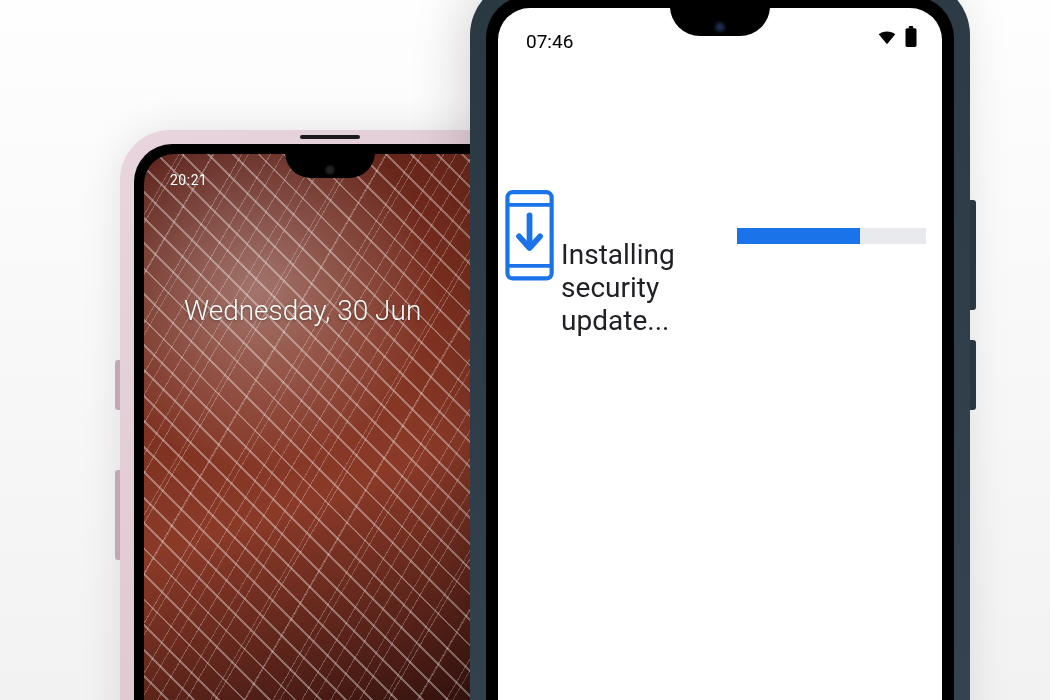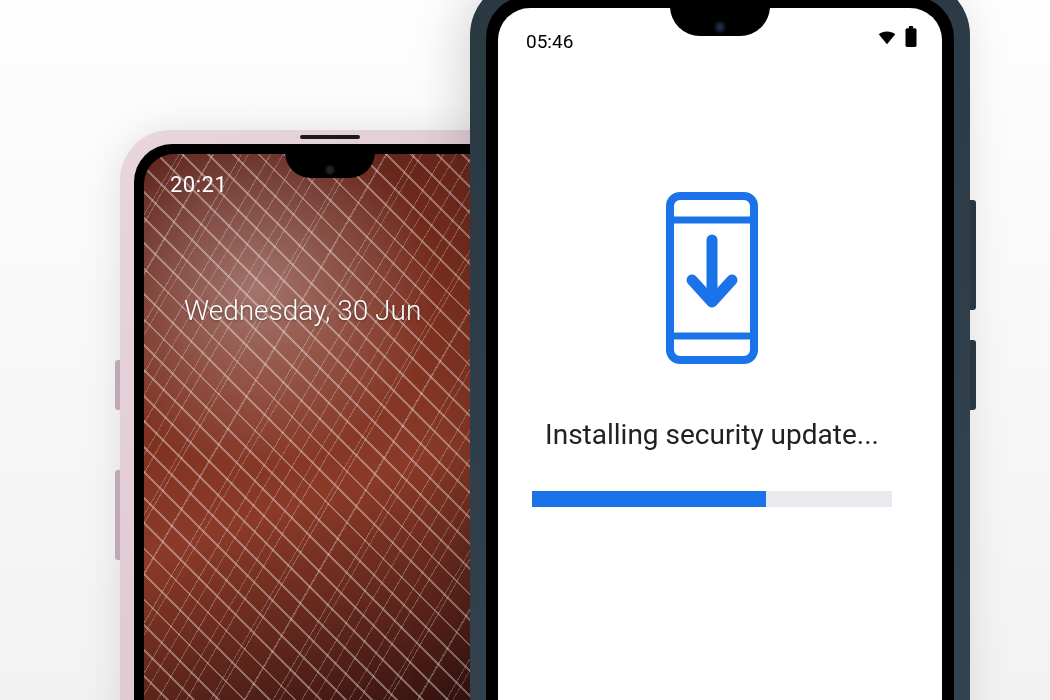--- a/index.html
+++ b/index.html
@@ -96,21 +96,21 @@
       height: 4px;
       background: #1a1a1a;
       border-radius: 2px;
       z-index: 2;
     }
     .phone-left .status-time {
       position: absolute;
       top: 18px;
       left: 26px;
       color: #fff;
-      font-size: 22px;
+      font-size: 14px;
       font-weight: 400;
       letter-spacing: 0.5px;
     }
     .phone-left .lock-date {
       position: absolute;
       top: 140px;
       left: 40px;
       right: 0;
       color: #fff;
       font-size: 28px;
@@ -207,22 +207,21 @@
     }
     .wifi-icon svg { width: 22px; height: 22px; }
     .battery-icon svg { width: 14px; height: 22px; }
 
     .update-content {
       position: absolute;
       top: 180px;
       left: 0;
       right: 16px;
       display: flex;
-      flex-direction: column;
-      align-items: center;
+      flex-direction: row;
     }
     .update-phone-icon {
       width: 120px;
       height: 180px;
     }
     .update-text {
       margin-top: 50px;
       font-size: 28px;
       color: #202124;
       font-weight: 400;
@@ -258,21 +257,21 @@
   </div>
 </div>
 
 <div class="phone-right">
   <div class="side-button-vol"></div>
   <div class="side-button-pwr"></div>
 
   <div class="screen-frame">
     <div class="screen">
       <div class="notch"></div>
-      <div class="status-time">05:46</div>
+      <div class="status-time">07:46</div>
       <div class="status-right">
         <span class="wifi-icon">
           <svg viewBox="0 0 24 24" fill="#000">
               <path d="M12 20l9-11c-2.4-2-5.6-3-9-3s-6.6 1-9 3l9 11z"></path>
             </svg>
         </span>
         <span class="battery-icon">
           <svg viewBox="0 0 12 20" fill="#000">
               <rect x="1" y="2" width="10" height="17" rx="1.5"></rect>
               <rect x="4" y="0" width="4" height="2.5" rx="1"></rect>

